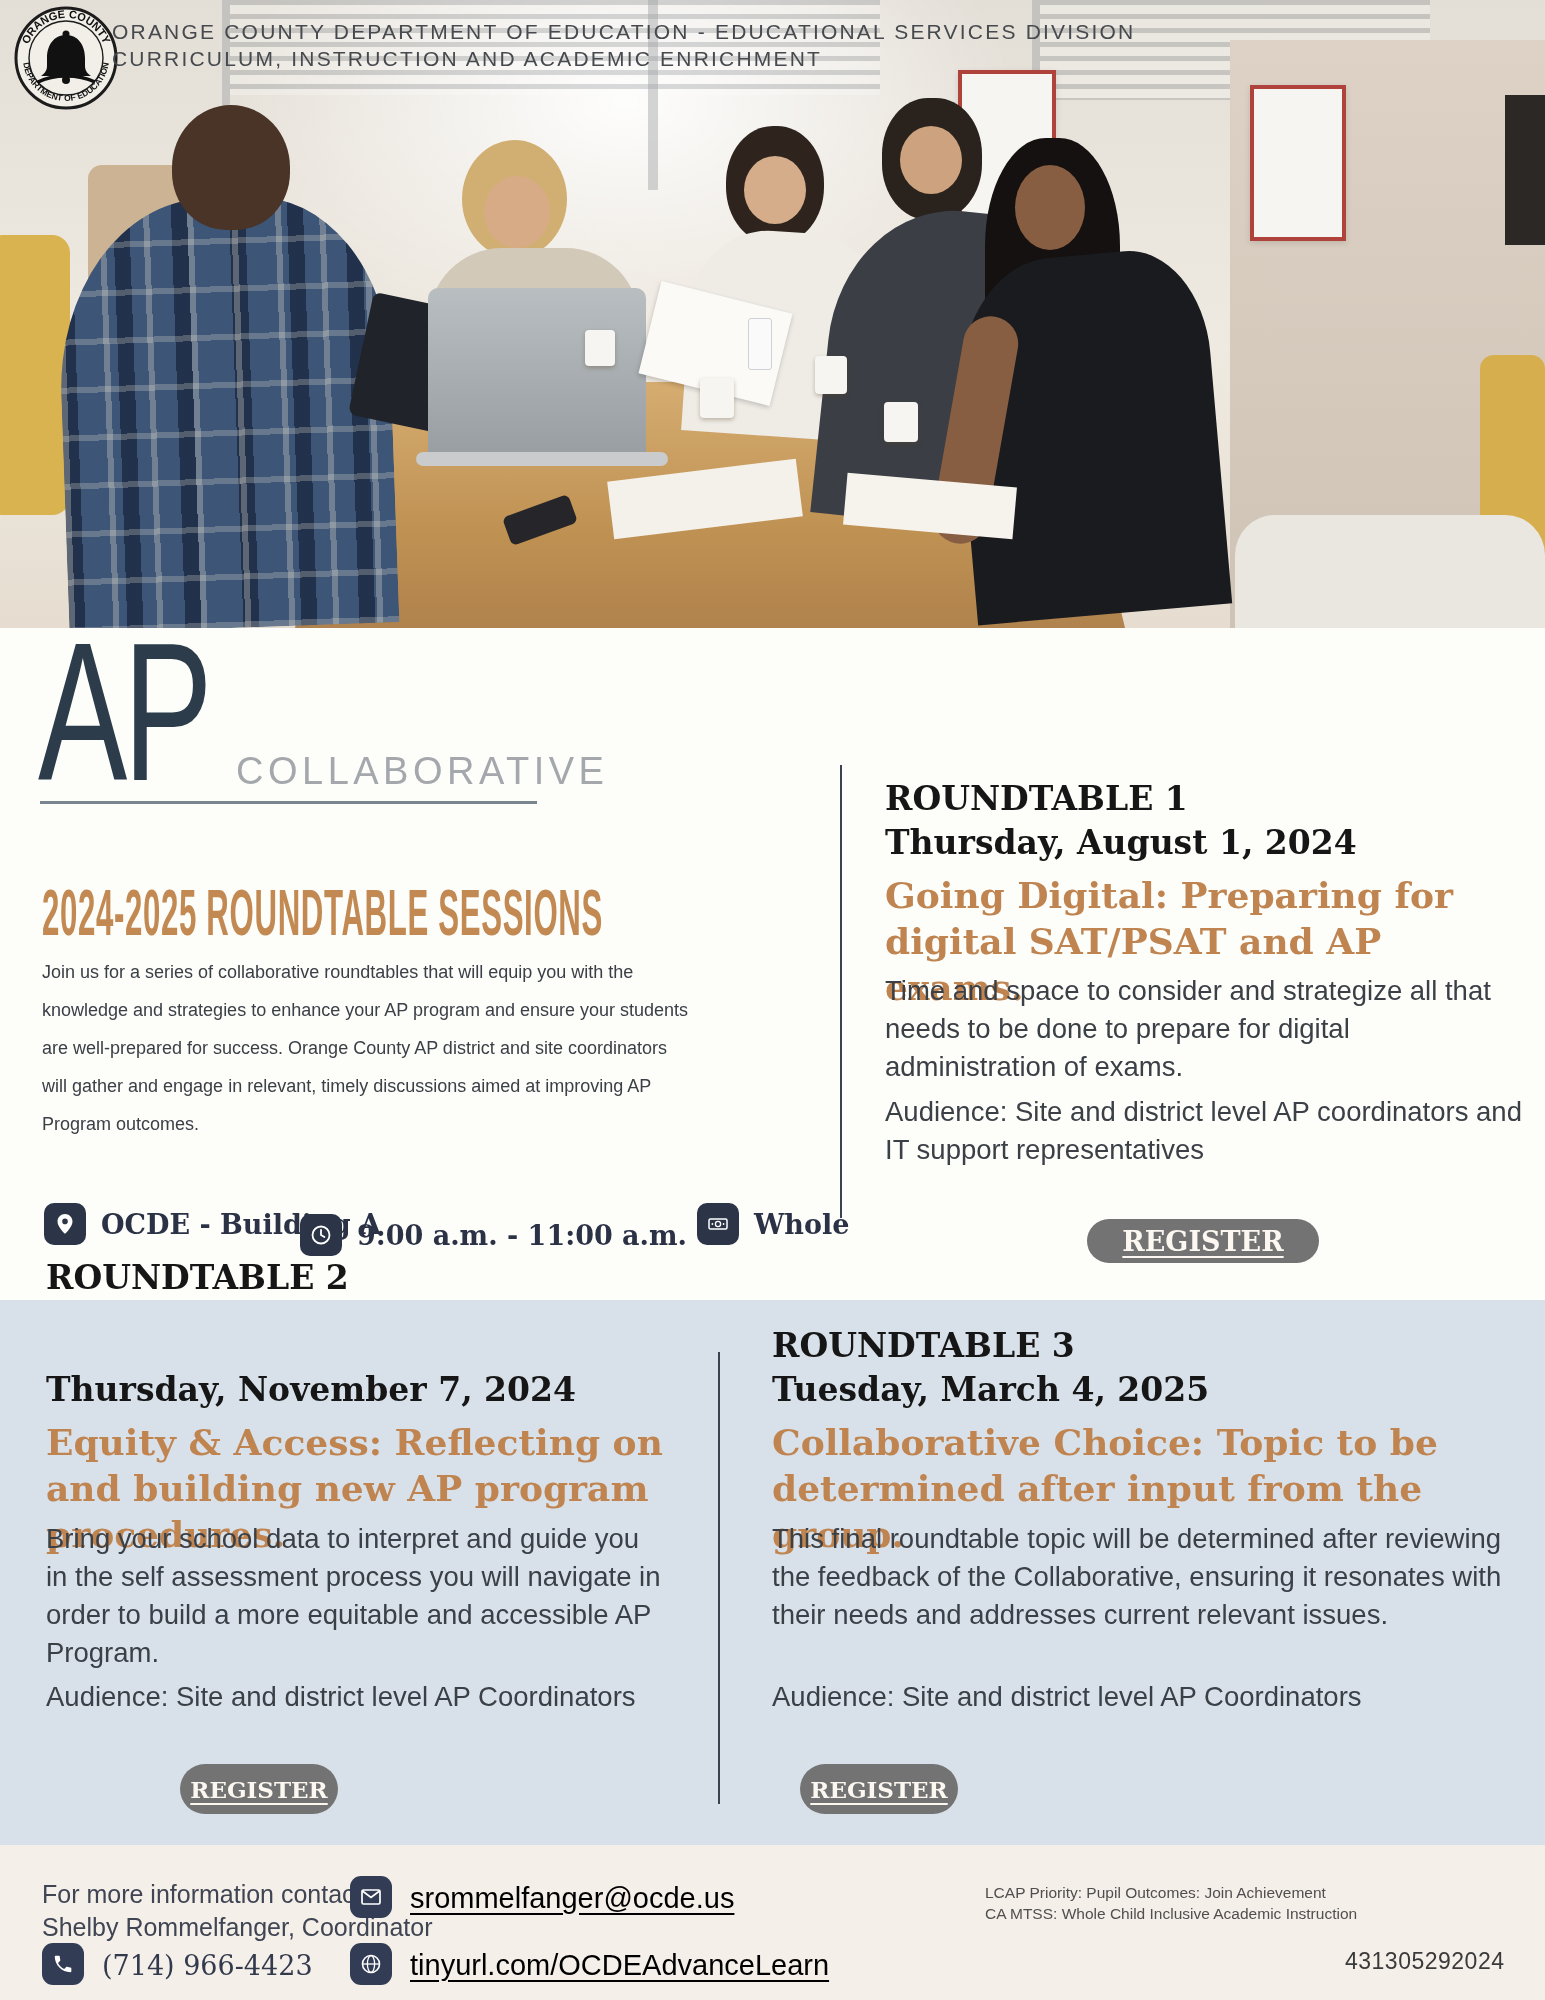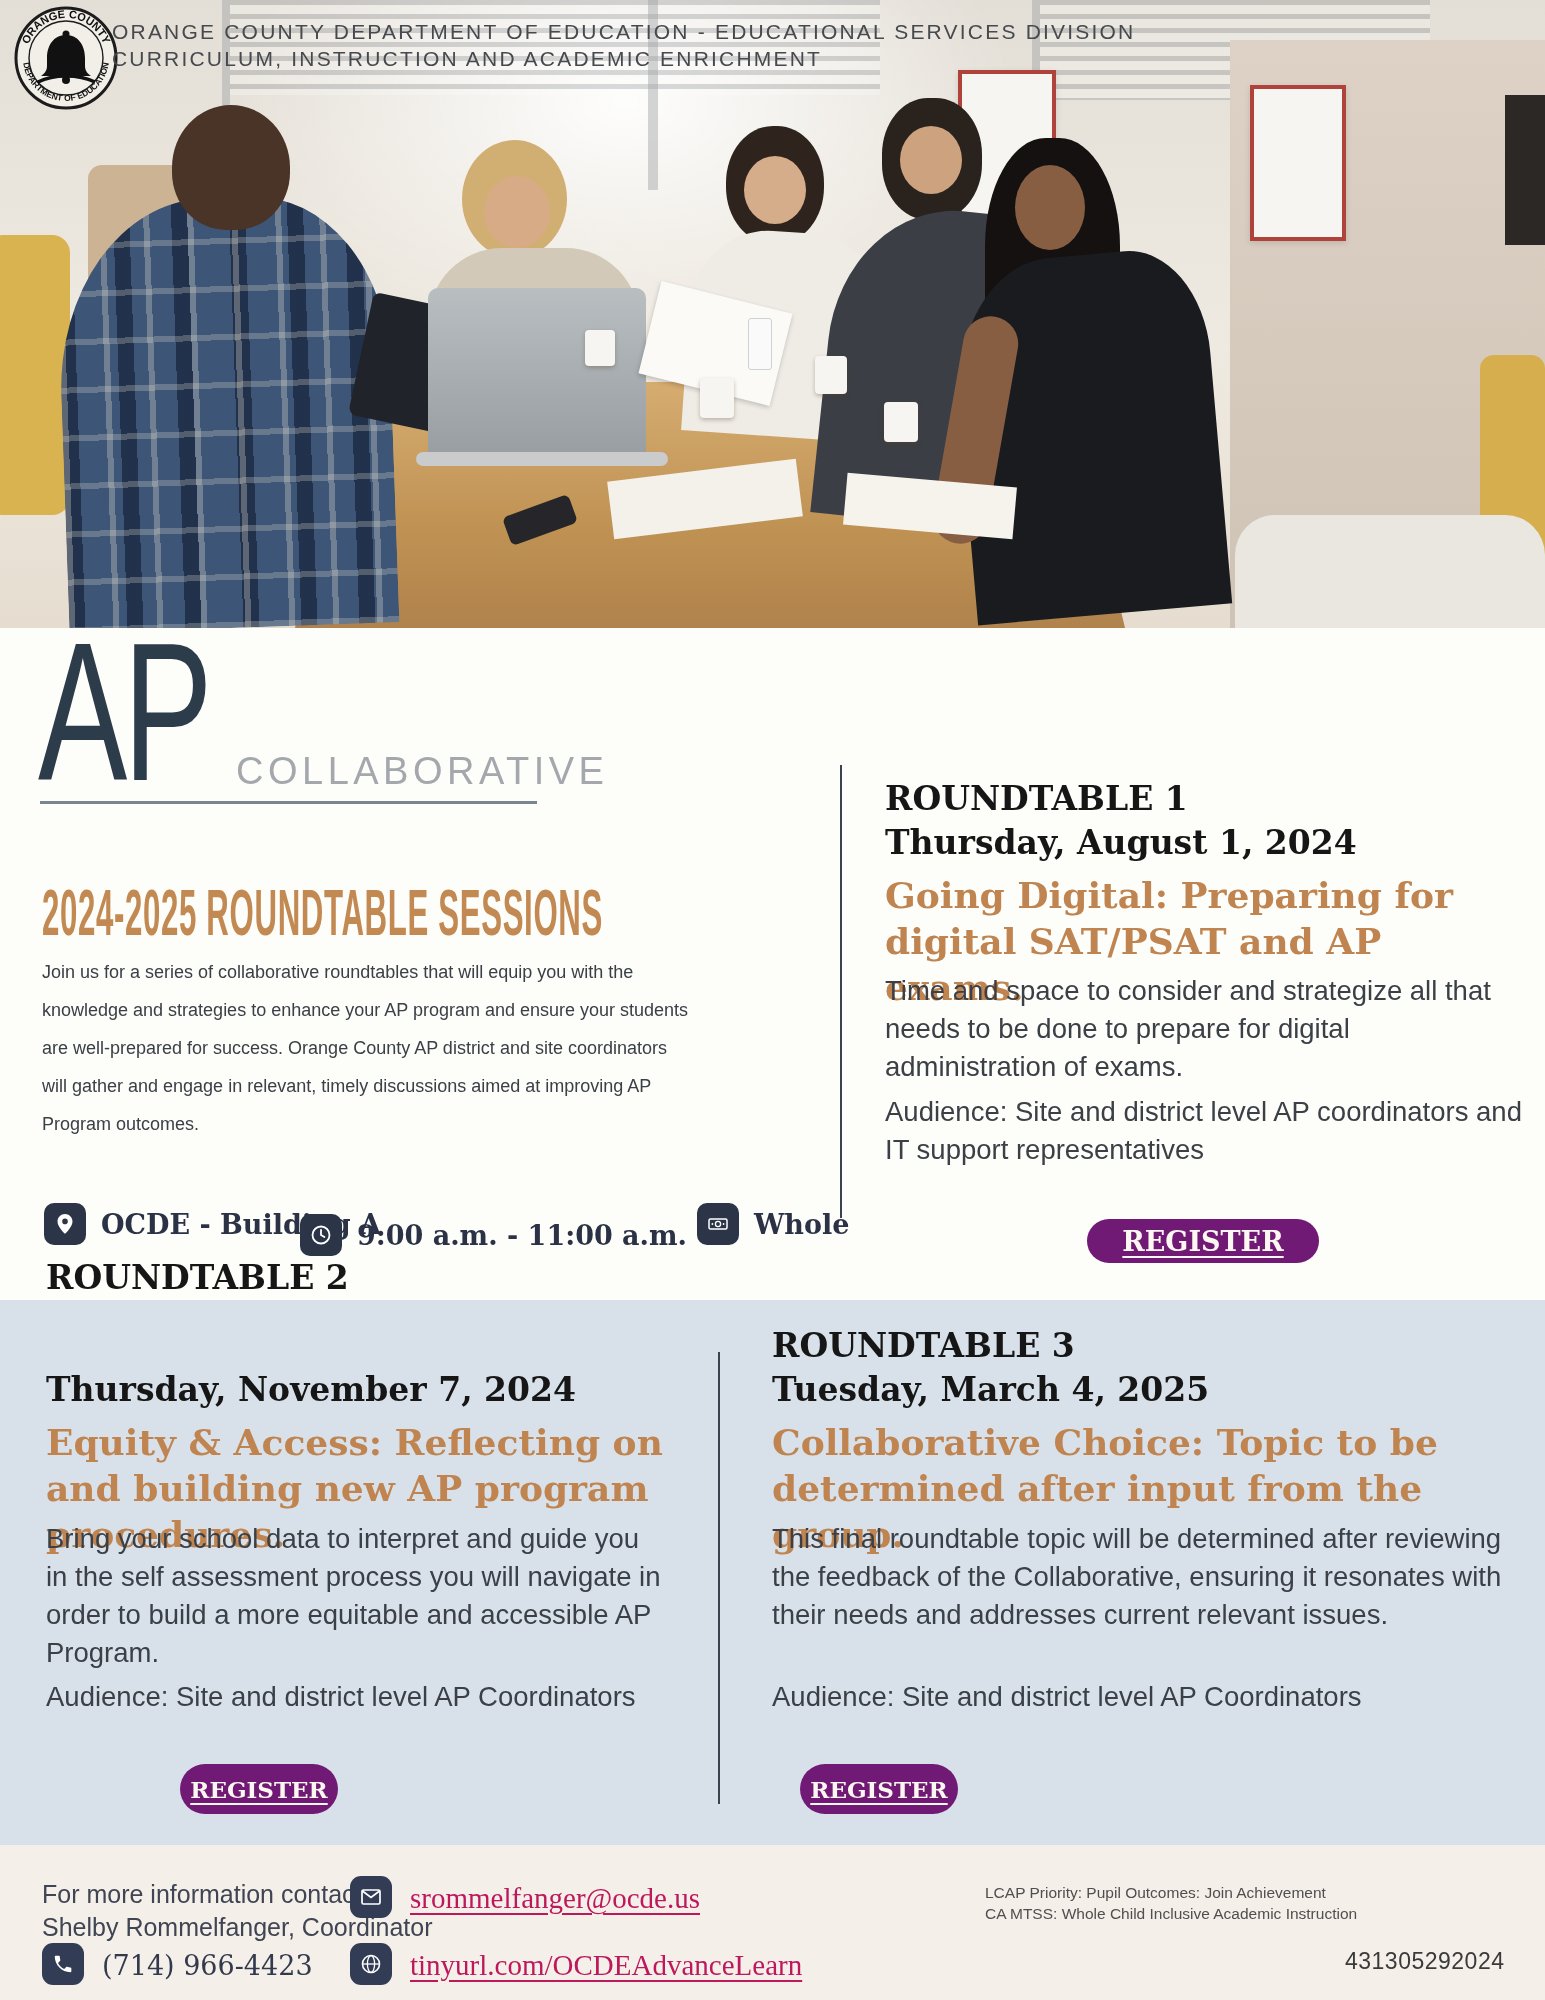--- a/index.html
+++ b/index.html
@@ -35,27 +35,27 @@
                transform:scale(.65,1.35);transform-origin:left top;white-space:nowrap;}
   .intro-body{left:42px;top:953px;width:648px;font-size:18px;line-height:38px;color:#3b4047;}
   .detail{display:flex;align-items:center;gap:15px;}
   .badge{width:42px;height:42px;background:#2b3547;border-radius:10px;display:flex;align-items:center;justify-content:center;flex:0 0 42px;}
   .detail-label{font-family:"DejaVu Serif",serif;font-weight:bold;font-size:27px;color:#2b3245;white-space:nowrap;}
   
   .rt-name,.rt-date{font-family:"DejaVu Serif",serif;font-weight:bold;font-size:33px;color:#161616;white-space:nowrap;}
   .rt-topic{font-family:"DejaVu Serif",serif;font-weight:bold;font-size:36px;line-height:46px;color:#bf8450;}
   .rt-body{font-size:27.5px;line-height:38px;color:#3b4047;}
   .vdiv{width:2px;background:#3c4350;}
-  .register{background:#701a75;border-radius:28px;display:flex;align-items:center;justify-content:center;
+  .register{background:#737373;border-radius:28px;display:flex;align-items:center;justify-content:center;
             color:#fcf7f0;font-family:"DejaVu Serif",serif;font-weight:bold;text-decoration:underline;
             text-underline-offset:5px;cursor:pointer;}
   
   .ft-contact{font-size:25px;line-height:33px;color:#3f4553;}
   .ft-serif{font-family:"DejaVu Serif",serif;font-size:27px;color:#333a4d;white-space:nowrap;}
-  .ft-link{font-family:Liberation Serif, serif;font-size:29px;color:#be185d;text-decoration:underline;
+  .ft-link{font-family:Liberation Sans, sans-serif;font-size:29px;color:#000000;text-decoration:underline;
            text-underline-offset:5px;white-space:nowrap;cursor:pointer;}
   .ft-badge{width:42px;height:42px;background:#333c55;border-radius:11px;display:flex;align-items:center;justify-content:center;}
   .ft-lcap{font-size:15.5px;line-height:21px;color:#4f4f4f;}
   .ft-num{font-size:23px;color:#3a3a3a;letter-spacing:.5px;}
 </style>
 </head>
 <body>
 
 <div class="canvas">
 

